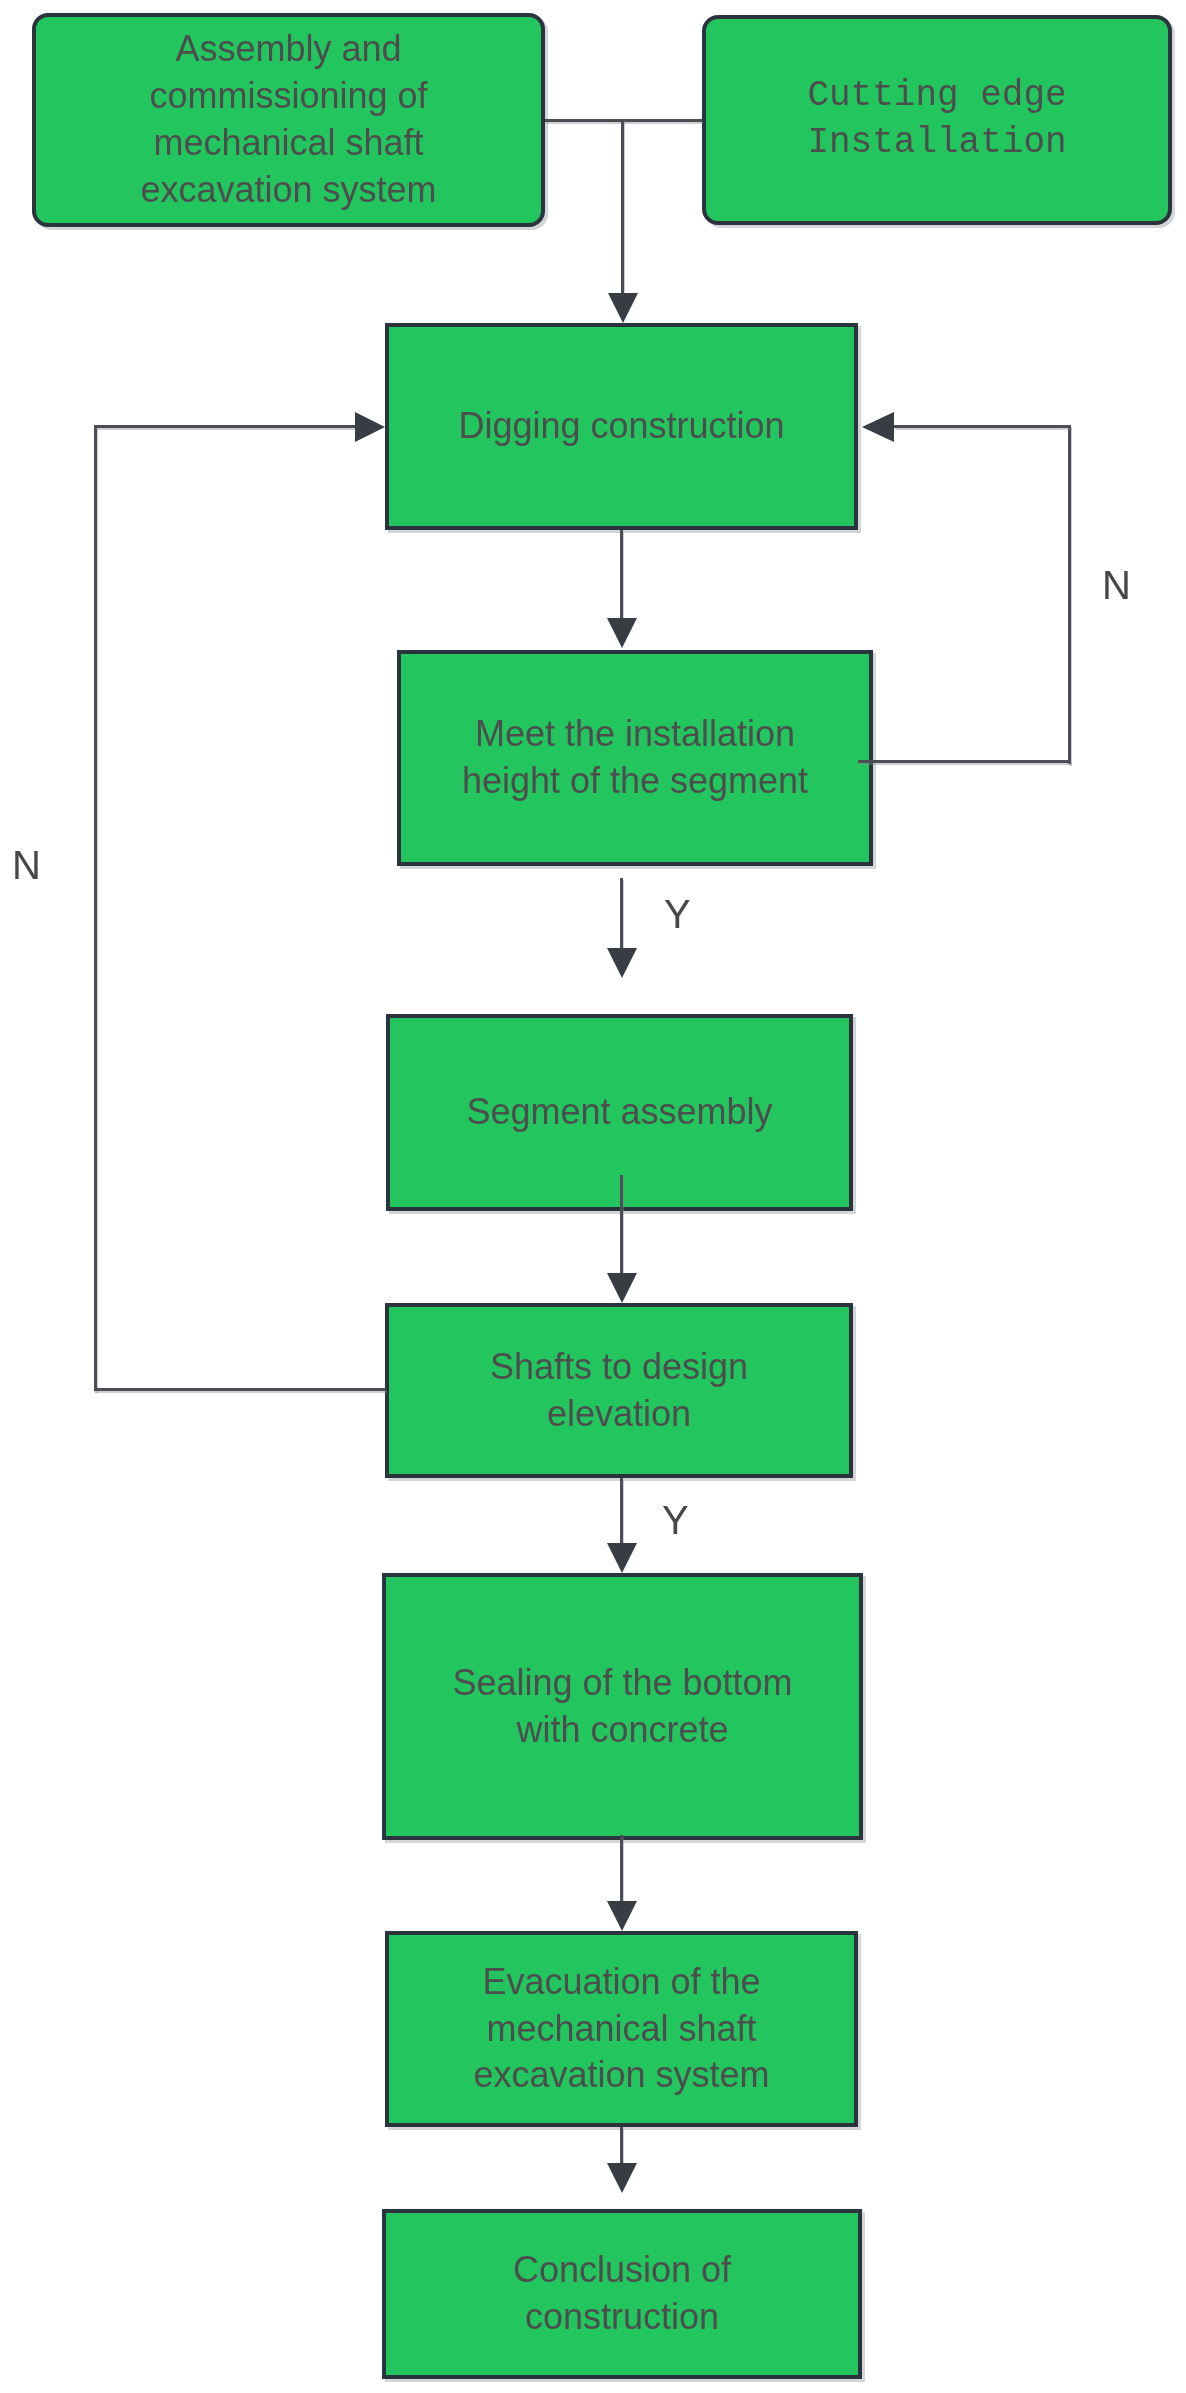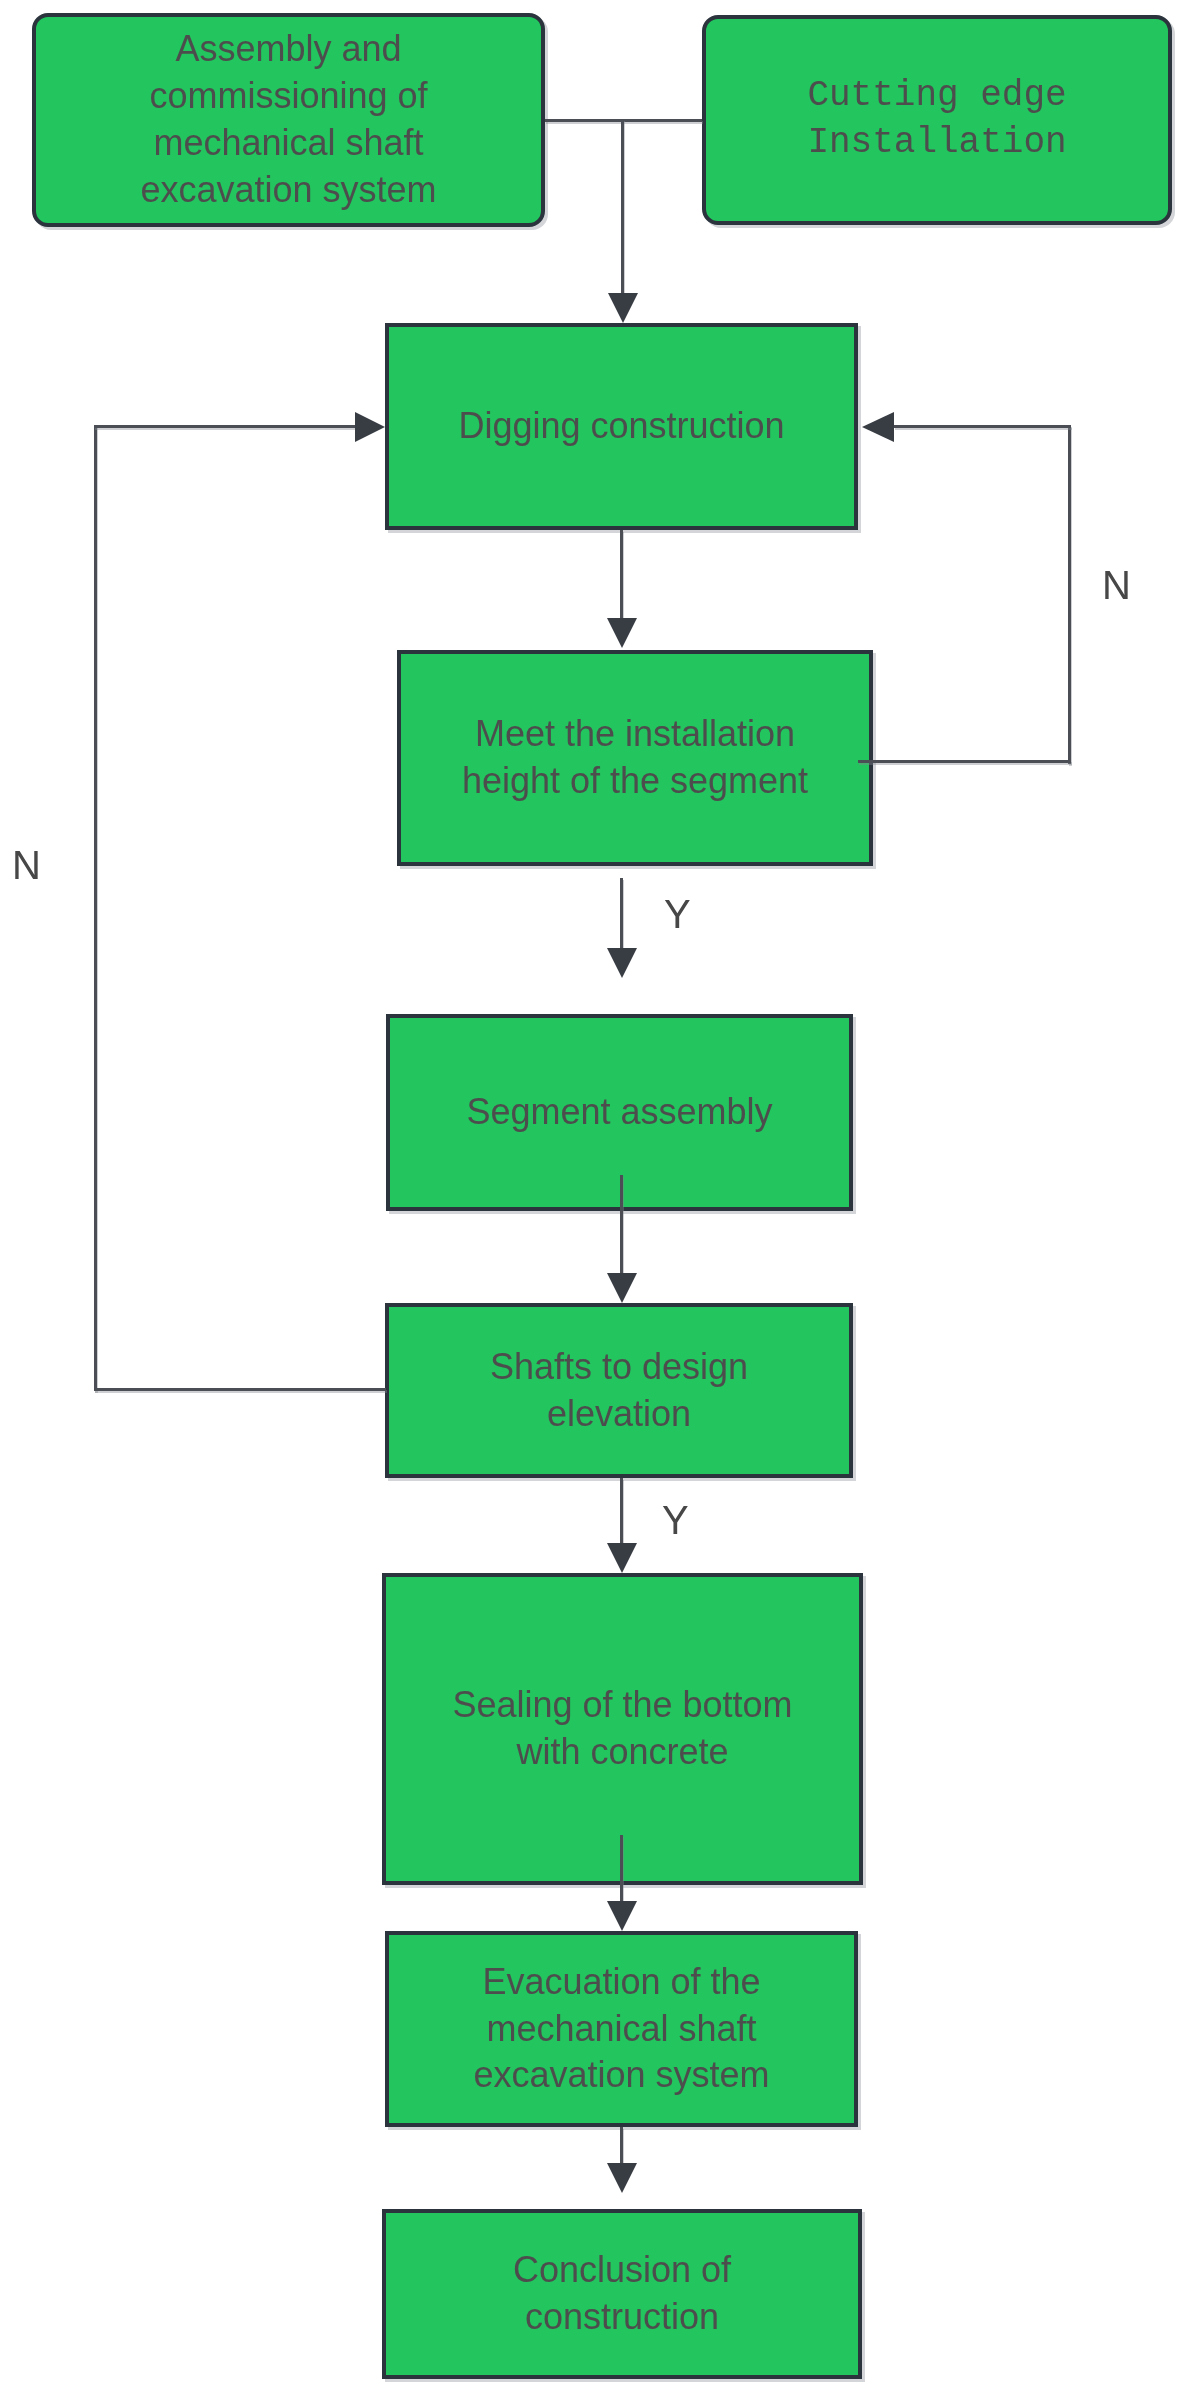--- a/index.html
+++ b/index.html
@@ -32,21 +32,21 @@
     line-height: 1.3;
   }
   .rounded { border-radius: 16px; }
 
   .b1 { left: 32px;  top: 13px;   width: 513px; height: 214px; padding: 0 92px; }
   .b2 { left: 702px; top: 15px;   width: 470px; height: 210px; padding: 0 105px; font-family: Liberation Mono, monospace; }
   .b3 { left: 385px; top: 323px;  width: 473px; height: 207px; padding: 0 30px; text-align: right; }
   .b4 { left: 384px; top: 650px;  width: 476px; height: 216px; padding: 0 48px; margin-left: 13px; }
   .b5 { left: 386px; top: 978px;  width: 467px; height: 197px; padding: 8px 30px; margin-top: 36px; }
   .b6 { left: 385px; top: 1303px; width: 468px; height: 175px; padding: 0 68px; }
-  .b7 { left: 382px; top: 1573px; width: 481px; height: 312px; padding: 0 52px; }
+  .b7 { left: 382px; top: 1573px; width: 481px; height: 267px; padding: 0 52px; }
   .b8 { left: 385px; top: 1931px; width: 473px; height: 196px; padding: 0 28px; }
   .b9 { left: 382px; top: 2193px; width: 480px; height: 170px; padding: 0 105px; margin-top: 16px; }
 
   
   .hline, .vline {
     position: absolute;
     background: #4b4f55;
     box-shadow: 1px 2px 0 rgba(130,136,142,0.4);
   }
   .hline { height: 3px; }

